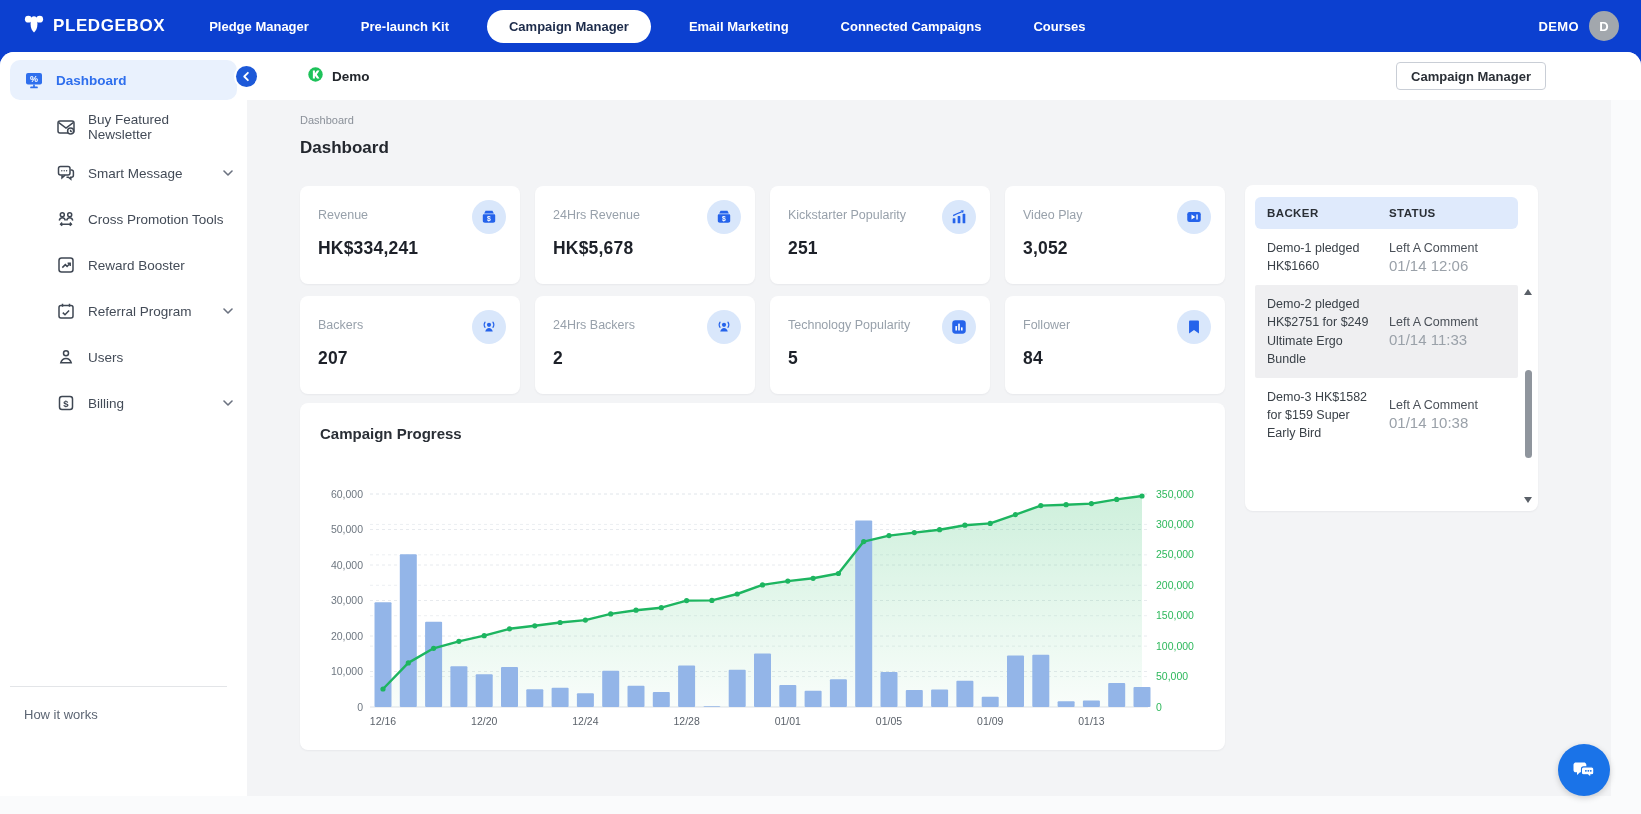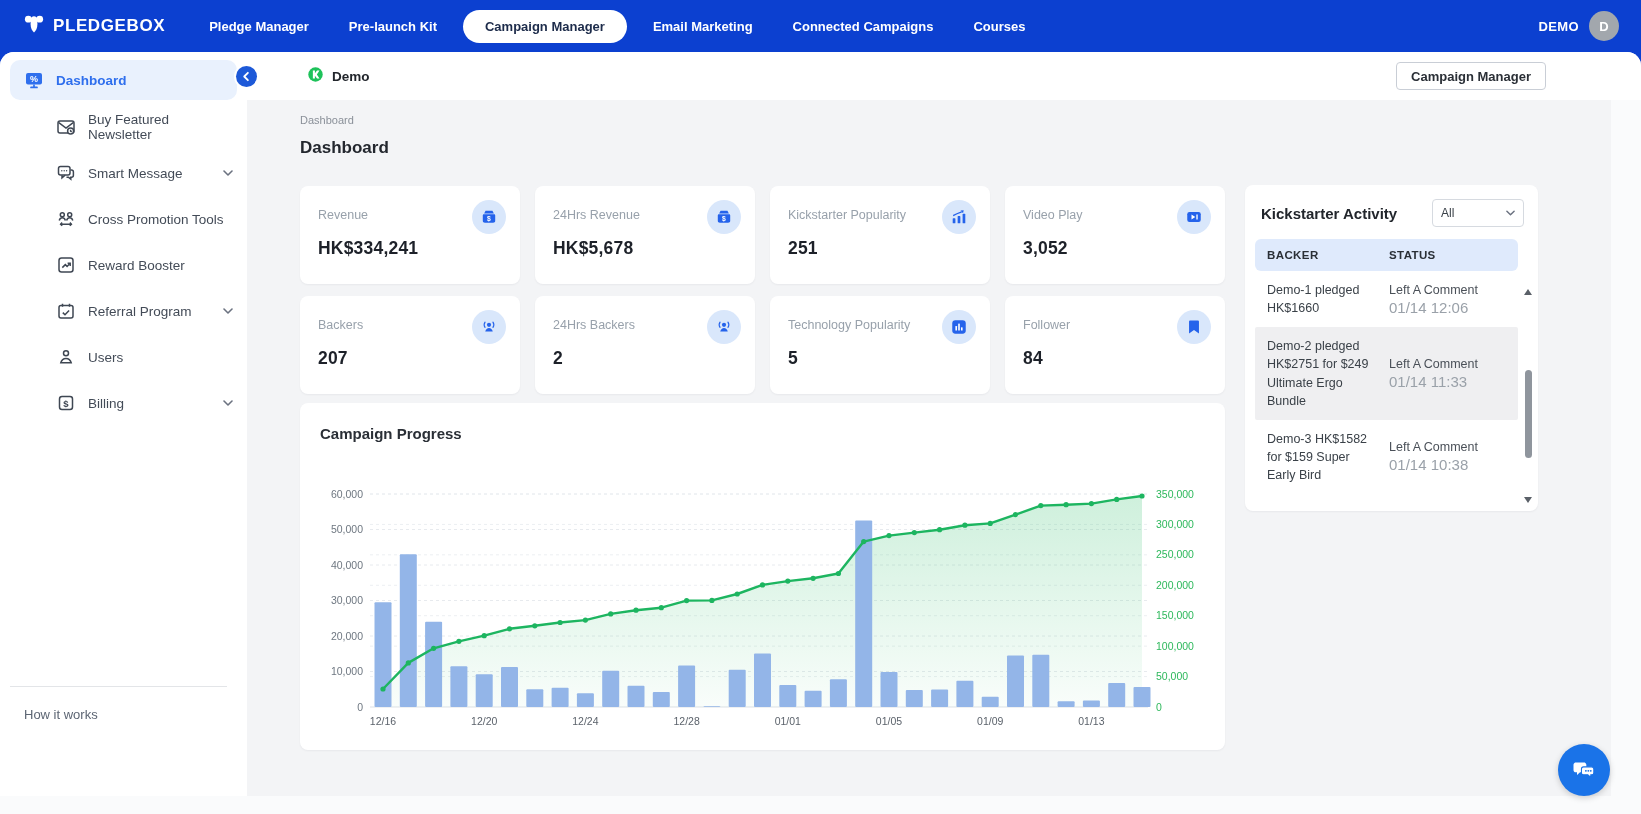--- a/index.html
+++ b/index.html
@@ -3,21 +3,21 @@
 <meta charset="utf-8">
 <style>
   html,body{margin:0;padding:0;background:#e9eaec;}
   .app{position:relative;width:1641px;height:814px;overflow:hidden;
        font-family:"Liberation Sans",sans-serif;background:#7dd3fc;-webkit-font-smoothing:antialiased;}
   
   .navbar{position:absolute;top:0;left:0;right:0;height:66px;background:#0c40d0;}
   .navbar-inner{height:52px;display:flex;align-items:center;}
   .logo{display:flex;align-items:center;gap:7px;margin-left:22px;}
   .logo-text{color:#fff;font-size:17px;font-weight:800;letter-spacing:.6px;}
-  .nav-items{display:flex;align-items:center;gap:12px;margin-left:30px;}
+  .nav-items{display:flex;align-items:center;gap:24px;margin-left:30px;}
   .nav-item{color:#fff;font-size:13px;font-weight:600;padding:8px 14px;border-radius:18px;cursor:pointer;white-space:nowrap;}
   .nav-item.active{background:#fff;color:#1c2b4a;padding:9px 22px;}
   .nav-right{margin-left:auto;display:flex;align-items:center;gap:10px;margin-right:22px;}
   .nav-user{color:#fff;font-size:13px;font-weight:700;letter-spacing:.4px;}
   .avatar{width:30px;height:30px;border-radius:50%;background:#a2a7ad;color:#fff;font-size:13px;font-weight:700;
           display:flex;align-items:center;justify-content:center;}
   
   .shell{position:absolute;top:52px;left:0;right:0;bottom:0;background:#f3f4f6;border-radius:14px 14px 0 0;overflow:hidden;}
   .bottom-strip{position:absolute;left:0;right:0;bottom:0;height:18px;background:#fafbfc;z-index:3;}
   .right-strip{position:absolute;top:48px;bottom:18px;right:0;width:30px;background:#fafbfc;z-index:2;}
@@ -452,29 +452,20 @@
             <text x="285.4" y="267" text-anchor="middle" fill="#5b626b" font-size="10.5">12/24</text>
             <text x="386.6" y="267" text-anchor="middle" fill="#5b626b" font-size="10.5">12/28</text>
             <text x="487.8" y="267" text-anchor="middle" fill="#5b626b" font-size="10.5">01/01</text>
             <text x="589.0" y="267" text-anchor="middle" fill="#5b626b" font-size="10.5">01/05</text>
             <text x="690.2" y="267" text-anchor="middle" fill="#5b626b" font-size="10.5">01/09</text>
             <text x="791.4" y="267" text-anchor="middle" fill="#5b626b" font-size="10.5">01/13</text>
           </svg>
       </div>
 
       <div class="card activity-card">
-        <div class="activity-head">
-          <span class="activity-title">Kickstarter Activity</span>
-          <div class="activity-filter">
-            <span>All</span>
-            <svg class="chev" width="9" height="6" viewBox="0 0 10 6">
-                <polyline points="1,1 5,5 9,1"></polyline>
-              </svg>
-          </div>
-        </div>
         <div class="activity-table">
           <div class="tbl-header">
             <span class="col-backer">BACKER</span>
             <span class="col-status">STATUS</span>
           </div>
           <div class="tbl-row">
             <div class="col-backer backer-text">Demo-1 pledged HK$1660</div>
             <div class="col-status">
               <div class="status-text">Left A Comment</div>
               <div class="status-time">01/14 12:06</div>

